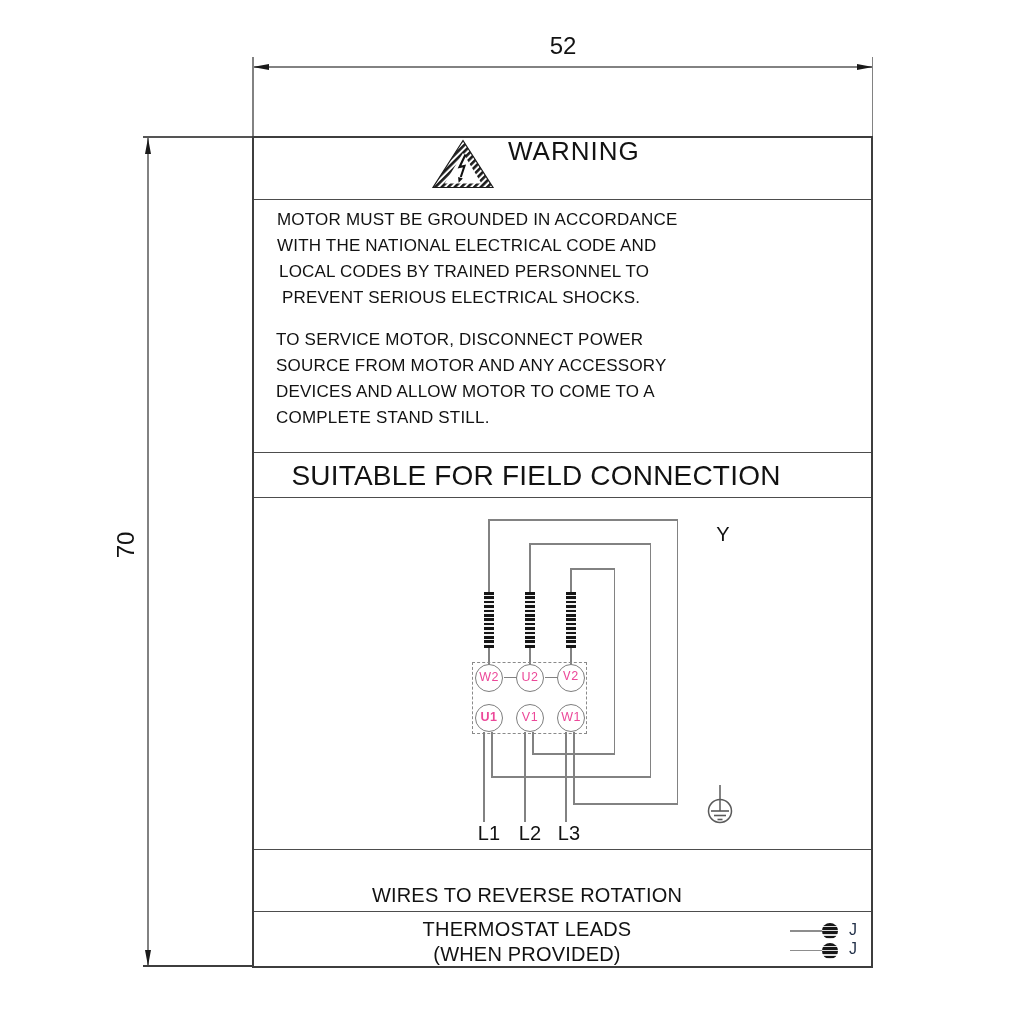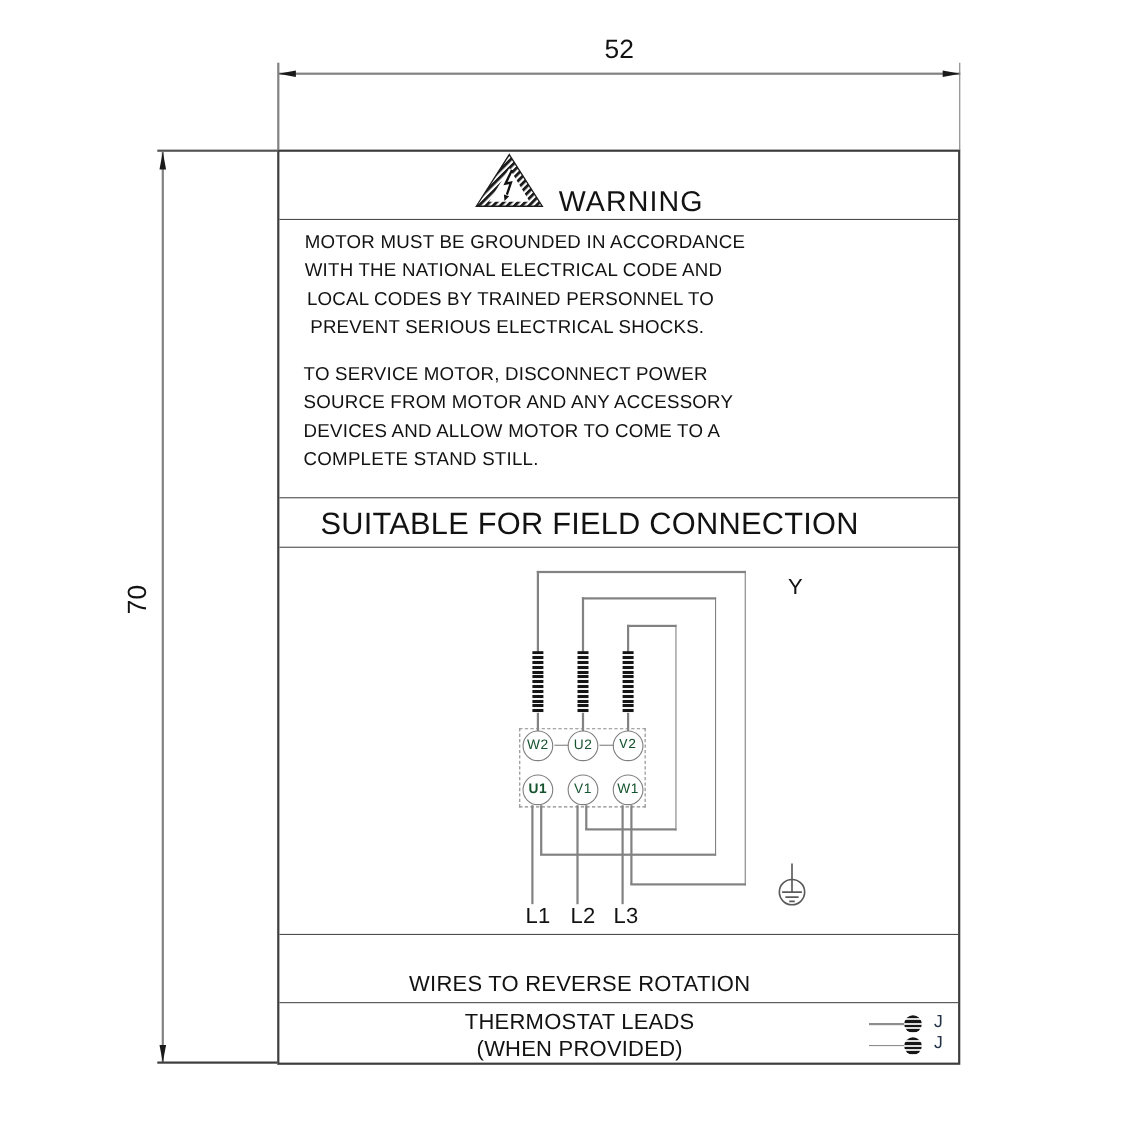--- a/index.html
+++ b/index.html
@@ -23,21 +23,21 @@
   
   .para-line{font-size:17px;letter-spacing:0.2px;height:22px;}
   .warning-title{font-size:26px;letter-spacing:1px;}
   .suitable-title{font-size:28px;letter-spacing:0.2px;}
   .small-note{font-size:20px;letter-spacing:0.2px;}
   .dim-num{font-size:24px;}
   
   .coil{position:absolute;width:10px;height:56px;
         background:repeating-linear-gradient(180deg,#151515 0 2.7px,#f4f4f4 2.7px 4.4px);}
   .terminal{position:absolute;width:28px;height:28px;border:1.5px solid #7e7e7e;border-radius:50%;
-            box-sizing:border-box;text-align:center;line-height:25px;font-size:12.5px;color:#14532d;
+            box-sizing:border-box;text-align:center;line-height:25px;font-size:12.5px;color:#ec4899;
             letter-spacing:0.5px;background:#fff;}
   #terminal-block{position:absolute;left:472px;top:662px;width:115px;height:72px;
                   border:1.5px dashed #8a8a8a;box-sizing:border-box;}
   .lead-ball{position:absolute;width:16px;height:16px;border-radius:50%;
              background:repeating-linear-gradient(180deg,#161616 0 2.6px,#dcdcdc 2.6px 4.2px);}
   .lead-line{position:absolute;width:32px;height:1.5px;background:#8d8d8d;}
   .j-label{font-size:16px;color:#24324a;}
 </style>
 </head>
 <body>
@@ -70,21 +70,21 @@
       <pattern id="hatch" width="4.6" height="4.6" patternUnits="userSpaceOnUse" patternTransform="rotate(45)">
         <rect width="4.6" height="4.6" fill="#ffffff"></rect>
         <rect width="2.6" height="4.6" fill="#1b1b1b"></rect>
       </pattern>
     </defs>
     <path d="M33 2 L63 49 L3 49 Z" fill="url(#hatch)" stroke="#1b1b1b" stroke-width="1.2"></path>
     <path d="M33 14.5 L51.5 45 L14.5 45 Z" fill="#ffffff"></path>
     <path d="M35.5 16 L29.5 28.5 L34.5 27.5 L30.8 38.5" stroke="#111" stroke-width="2.1" fill="none"></path>
     <polygon points="28.6,44.3 32.9,39.9 28.1,38.4" fill="#111"></polygon>
   </svg>
-  <div class="txt warning-title" style="left:508px;top:168px;">WARNING</div>
+  <div class="txt warning-title" style="left:508px;top:136px;">WARNING</div>
 
   <div class="txt para-line" style="left:277px;top:210px;">MOTOR MUST BE GROUNDED IN ACCORDANCE</div>
   <div class="txt para-line" style="left:277px;top:236px;">WITH THE NATIONAL ELECTRICAL CODE AND</div>
   <div class="txt para-line" style="left:279px;top:262px;">LOCAL CODES BY TRAINED PERSONNEL TO</div>
   <div class="txt para-line" style="left:282px;top:288px;">PREVENT SERIOUS ELECTRICAL SHOCKS.</div>
   <div class="txt para-line" style="left:276px;top:330px;">TO SERVICE MOTOR, DISCONNECT POWER</div>
   <div class="txt para-line" style="left:276px;top:356px;">SOURCE FROM MOTOR AND ANY ACCESSORY</div>
   <div class="txt para-line" style="left:276px;top:382px;">DEVICES AND ALLOW MOTOR TO COME TO A</div>
   <div class="txt para-line" style="left:276px;top:408px;">COMPLETE STAND STILL.</div>
 

